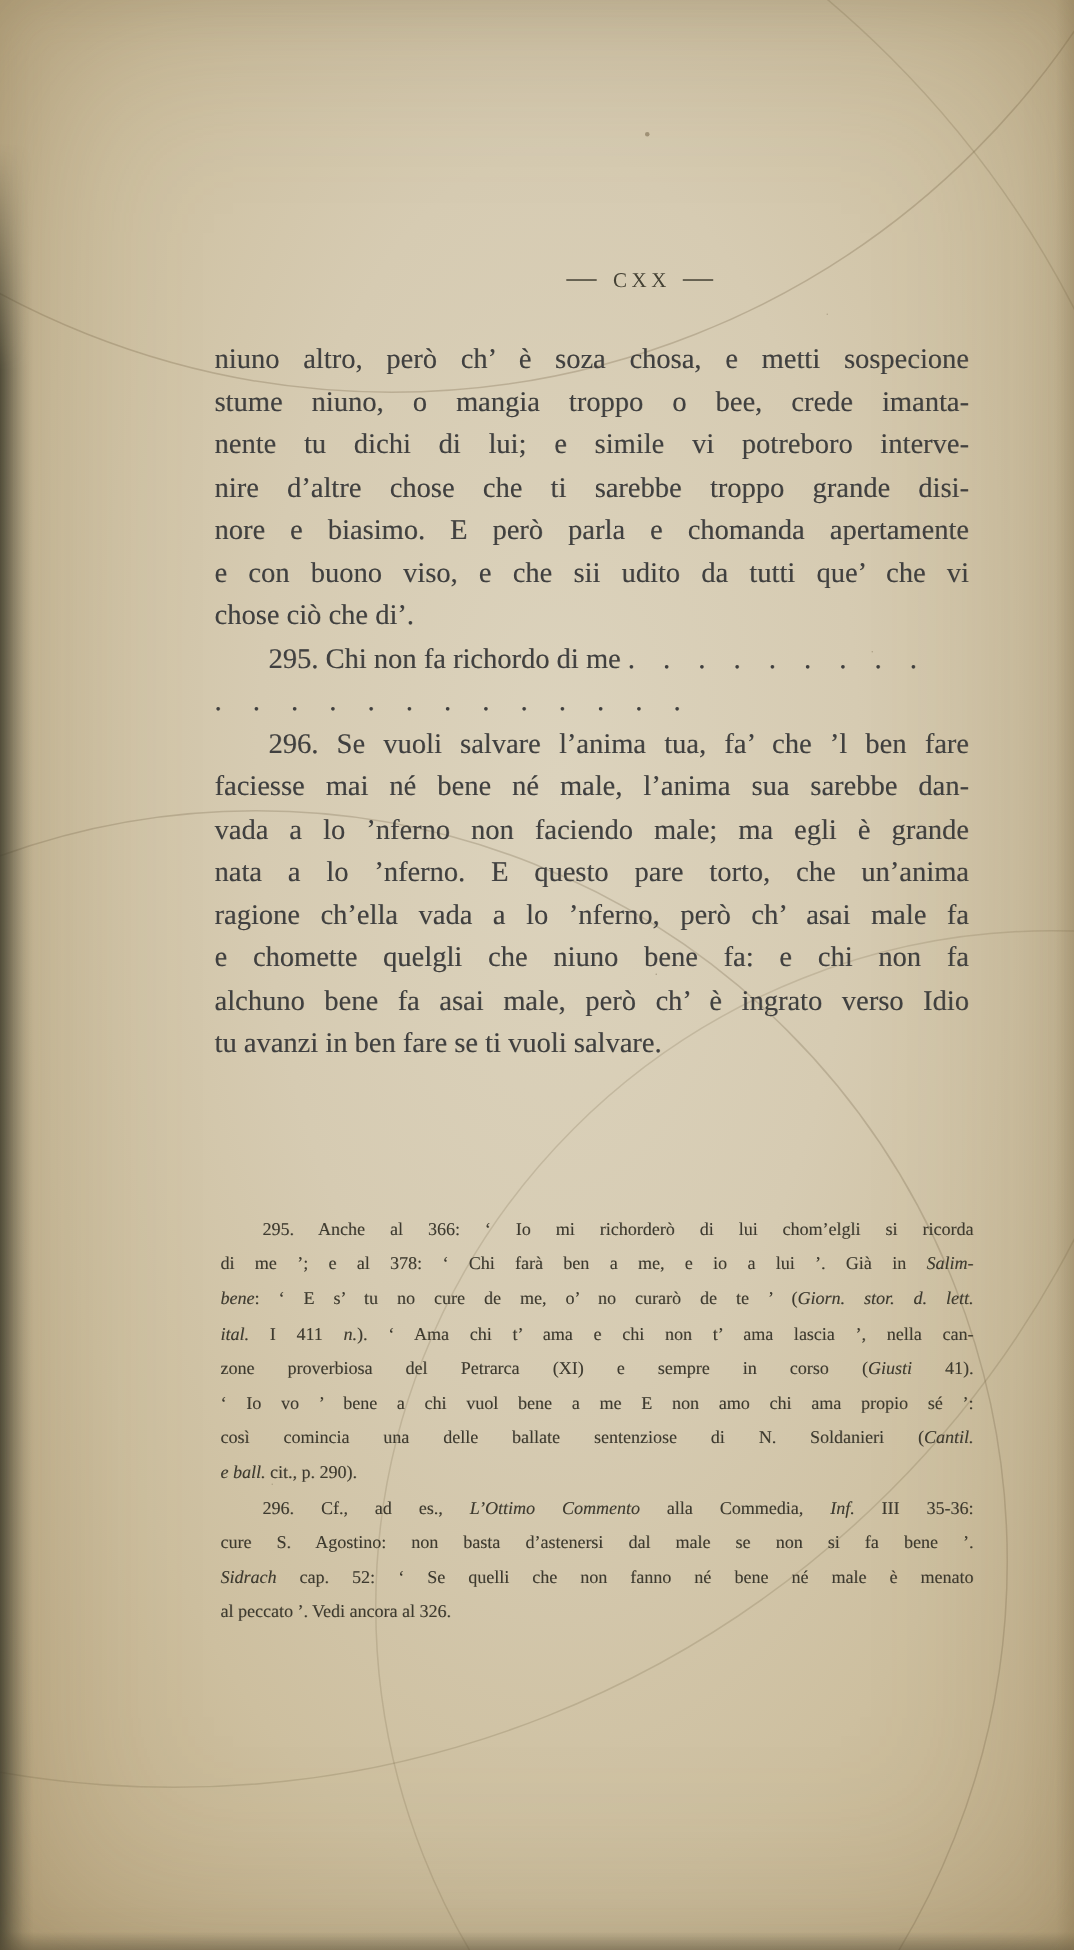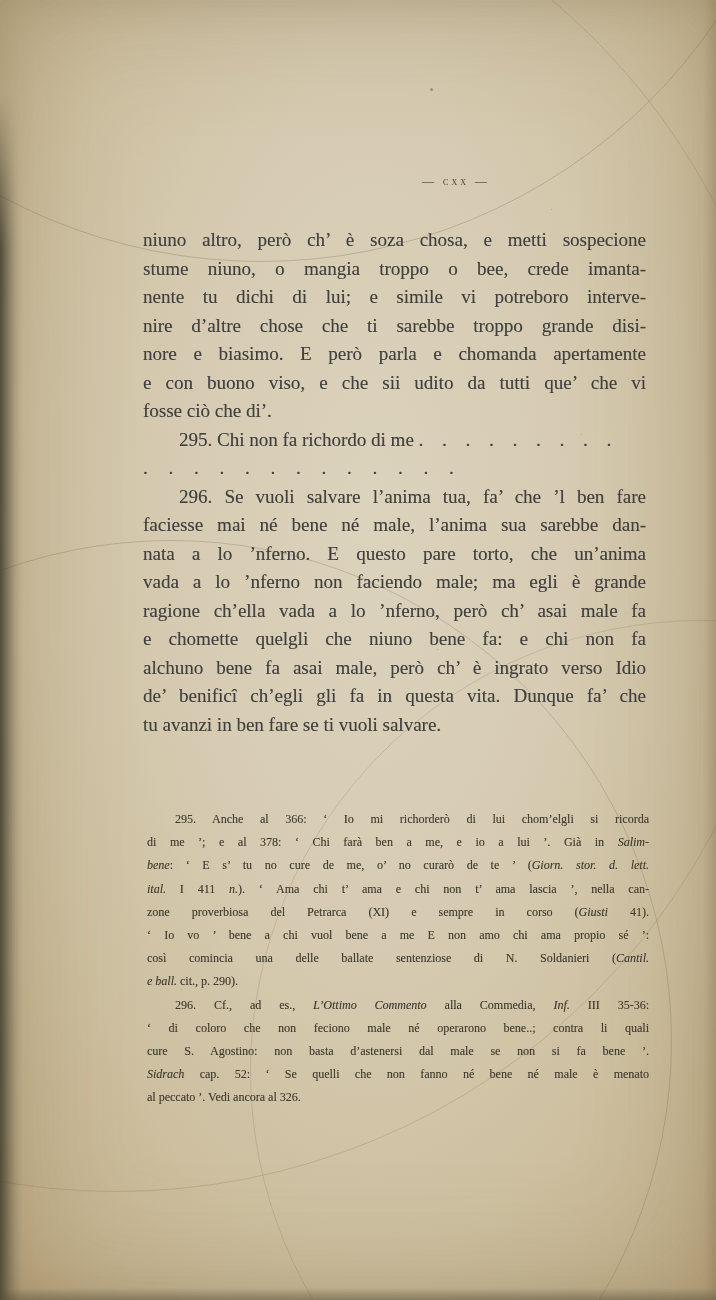--- a/index.html
+++ b/index.html
@@ -36,22 +36,22 @@
   .arc-c { width:1000px; height:1000px; left:-330px; top:540px;  border:1.5px solid rgba(110,94,66,0.26); }
   .arc-d { width:900px;  height:900px;  left:250px;  top:620px;  border:1.5px solid rgba(110,94,66,0.20); }
   .speck { position:absolute; width:3px; height:3px; border-radius:50%; background:rgba(96,80,52,0.45); z-index:2;
     box-shadow: 6px 560px 0 -1px rgba(96,80,52,0.4),
                 150px 345px 0 -1px rgba(96,80,52,0.35),
                 430px 1020px 0 -1px rgba(96,80,52,0.35),
                 -250px 900px 0 -1px rgba(96,80,52,0.3),
                 120px 120px 0 -1px rgba(96,80,52,0.3); }
 
   .header {
-    position:absolute; top:174px; left:356px; width:200px; z-index:4;
-    text-align:center; font-size:12px; letter-spacing:3px;
+    position:absolute; top:174px; left:328px; width:200px; z-index:4;
+    text-align:center; font-size:20px; letter-spacing:3px;
     font-variant:small-caps; color:#4542356; color:#454235;
   }
 
   .body-text {
     position:absolute; top:226px; left:143px; width:503px; z-index:4;
     font-size:19px; color:#404040;
     text-shadow:0.3px 0.3px 0.4px rgba(52,48,38,0.35);
   }
   .body-text .line { line-height:28.5px; text-align:justify; text-align-last:justify; }
   .footnotes {
@@ -83,50 +83,48 @@
 <div class="header">— cxx —</div>
 
 <div class="body-text" id="body-text">
     <div>
       <div class="line">niuno altro, però ch’ è soza chosa, e metti sospecione</div>
       <div class="line">stume niuno, o mangia troppo o bee, crede imanta-</div>
       <div class="line">nente tu dichi di lui; e simile vi potreboro interve-</div>
       <div class="line">nire d’altre chose che ti sarebbe troppo grande disi-</div>
       <div class="line">nore e biasimo. E però parla e chomanda apertamente</div>
       <div class="line">e con buono viso, e che sii udito da tutti que’ che vi</div>
-      <div class="line no-just">fosse ciò che di’.</div>
+      <div class="line no-just">chose ciò che di’.</div>
     </div>
     <div>
       <div class="line no-just ind">295. Chi non fa richordo di me <span class="dots">. . . . . . . . .</span></div>
       <div class="line no-just"><span class="dots2">. . . . . . . . . . . . .</span></div>
     </div>
     <div>
       <div class="line ind">296. Se vuoli salvare l’anima tua, fa’ che ’l ben fare</div>
       <div class="line">faciesse mai né bene né male, l’anima sua sarebbe dan-</div>
+      <div class="line">vada a lo ’nferno non faciendo male; ma egli è grande</div>
       <div class="line">nata a lo ’nferno. E questo pare torto, che un’anima</div>
-      <div class="line">vada a lo ’nferno non faciendo male; ma egli è grande</div>
       <div class="line">ragione ch’ella vada a lo ’nferno, però ch’ asai male fa</div>
       <div class="line">e chomette quelgli che niuno bene fa: e chi non fa</div>
       <div class="line">alchuno bene fa asai male, però ch’ è ingrato verso Idio</div>
-      <div class="line">de’ benificî ch’egli gli fa in questa vita. Dunque fa’ che</div>
       <div class="line no-just">tu avanzi in ben fare se ti vuoli salvare.</div>
     </div>
   </div>
 
 <div class="footnotes" id="footnotes">
     <div>
       <div class="line ind">295. Anche al 366: ‘ Io mi richorderò di lui chom’elgli si ricorda</div>
       <div class="line">di me ’; e al 378: ‘ Chi farà ben a me, e io a lui ’. Già in <em>Salim-</em></div>
       <div class="line"><em>bene</em>: ‘ E s’ tu no cure de me, o’ no curarò de te ’ (<em>Giorn. stor. d. lett.</em></div>
       <div class="line"><em>ital.</em> I 411 <em>n.</em>). ‘ Ama chi t’ ama e chi non t’ ama lascia ’, nella can-</div>
       <div class="line">zone proverbiosa del Petrarca (XI) e sempre in corso (<em>Giusti</em> 41).</div>
       <div class="line">‘ Io vo ’ bene a chi vuol bene a me E non amo chi ama propio sé ’:</div>
       <div class="line">così comincia una delle ballate sentenziose di N. Soldanieri (<em>Cantil.</em></div>
       <div class="line no-just"><em>e ball.</em> cit., p. 290).</div>
     </div>
     <div>
       <div class="line ind">296. Cf., ad es., <em>L’Ottimo Commento</em> alla Commedia, <em>Inf.</em> III 35-36:</div>
-      <div class="line">‘ di coloro che non feciono male né operarono bene..; contra li quali</div>
       <div class="line">cure S. Agostino: non basta d’astenersi dal male se non si fa bene ’.</div>
       <div class="line"><em>Sidrach</em> cap. 52: ‘ Se quelli che non fanno né bene né male è menato</div>
       <div class="line no-just">al peccato ’. Vedi ancora al 326.</div>
     </div>
   </div>
 
 </body></html>

